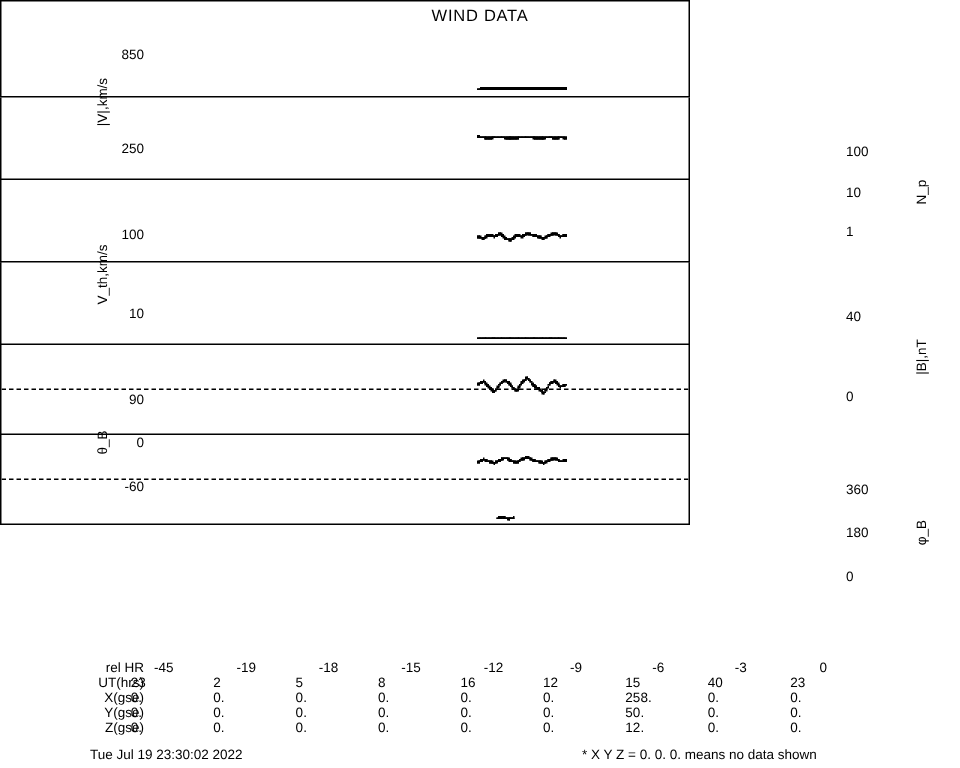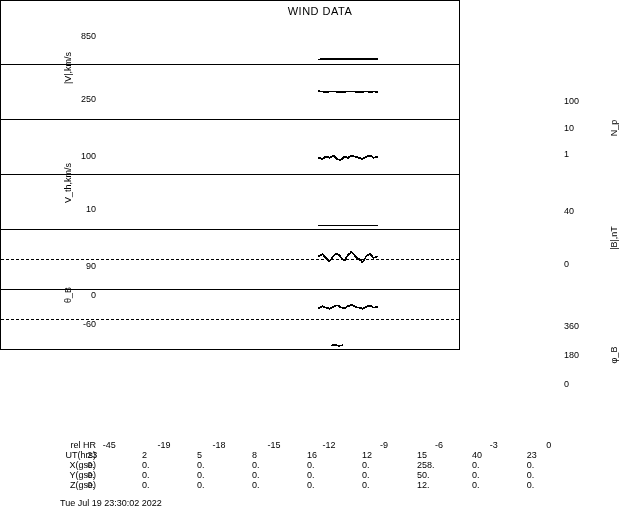--- a/index.html
+++ b/index.html
@@ -1014,14 +1014,15 @@
       <div class="rowval" style="left: 197.08px; top: 480px; width: 44px; text-align: left;">0.</div>
       <div class="rowval" style="left: 252.04px; top: 480px; width: 44px; text-align: left;">0.</div>
       <div class="rowval" style="left: 307px; top: 480px; width: 44px; text-align: left;">0.</div>
       <div class="rowval" style="left: 361.96px; top: 480px; width: 44px; text-align: left;">0.</div>
       <div class="rowval" style="left: 416.92px; top: 480px; width: 44px; text-align: left;">12.</div>
       <div class="rowval" style="left: 471.88px; top: 480px; width: 44px; text-align: left;">0.</div>
       <div class="rowval" style="left: 526.84px; top: 480px; width: 44px; text-align: left;">0.</div>
     </div>
 
   <div id="footer-time" class="abs">Tue Jul 19 23:30:02 2022</div>
+  <div id="footer-note" class="abs">* X Y Z = 0. 0. 0. means no data shown</div>
 
 </div>
 
 </body></html>

